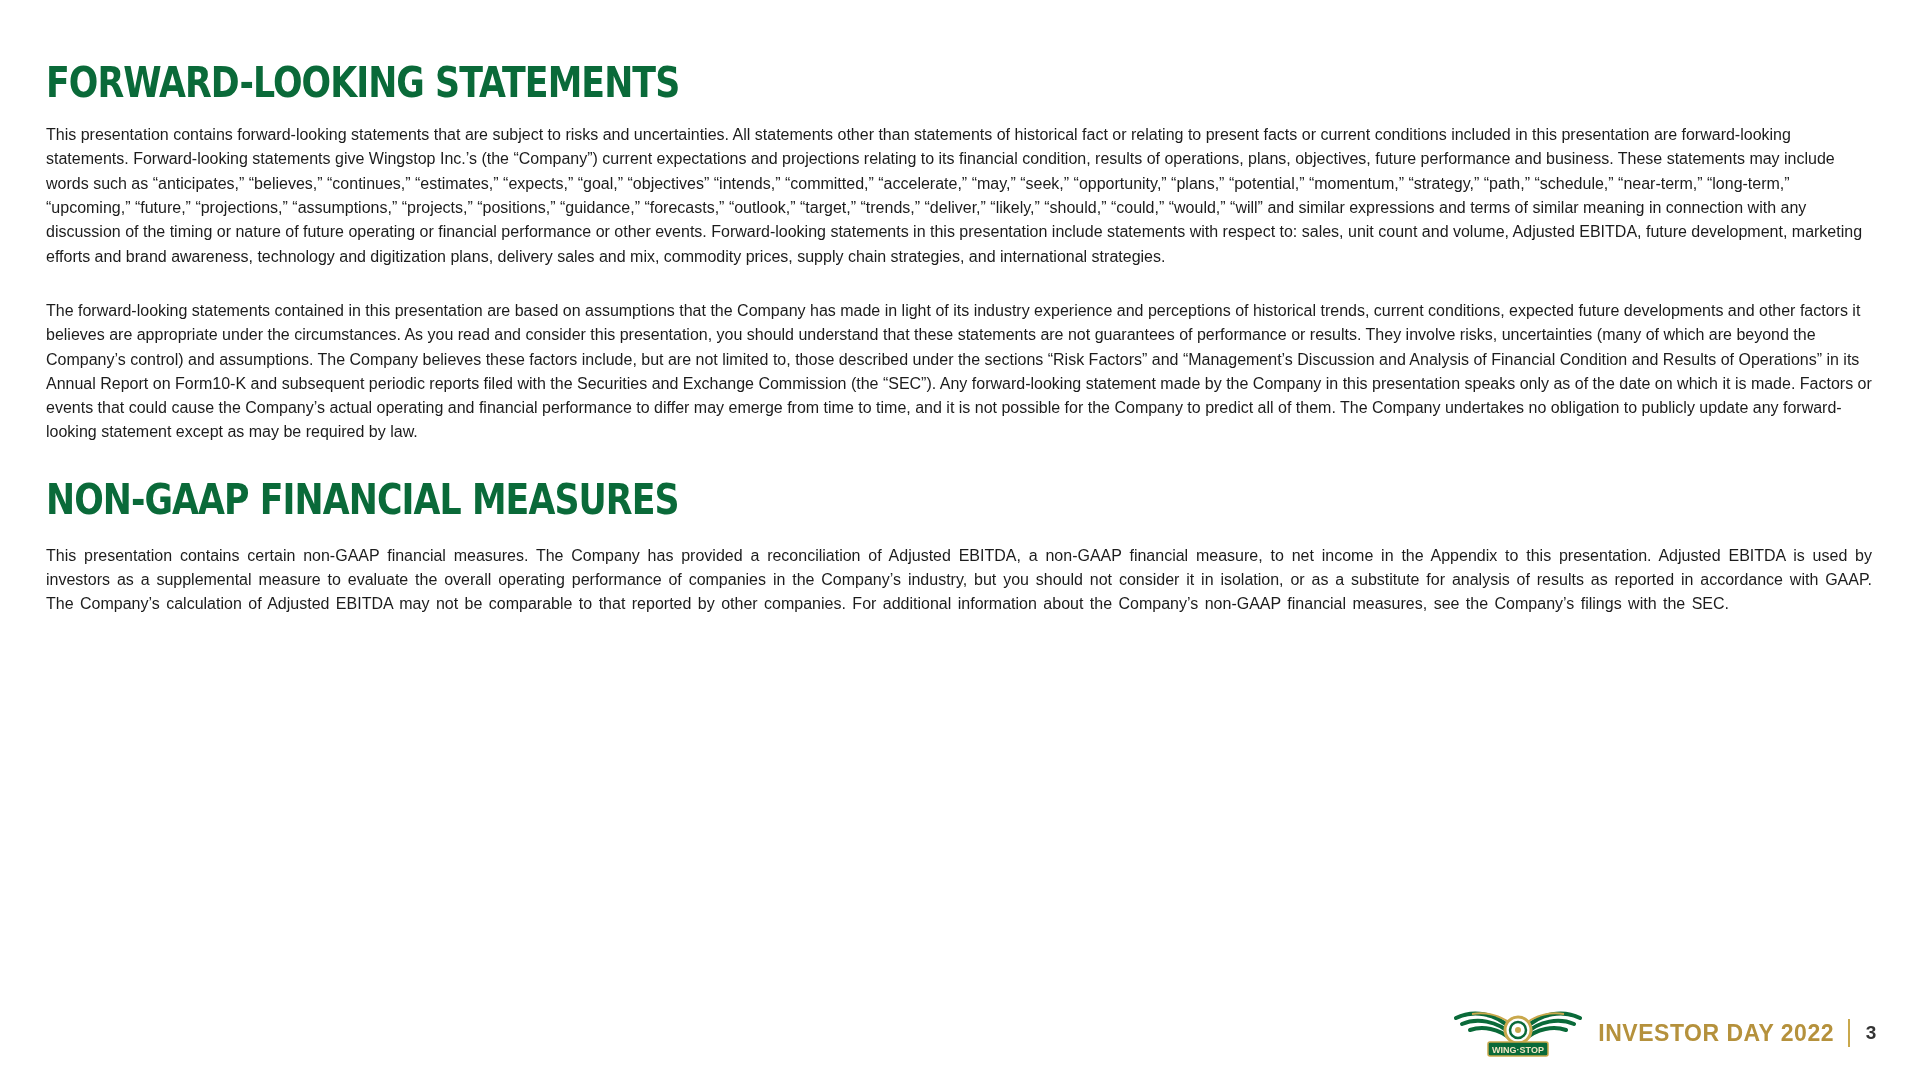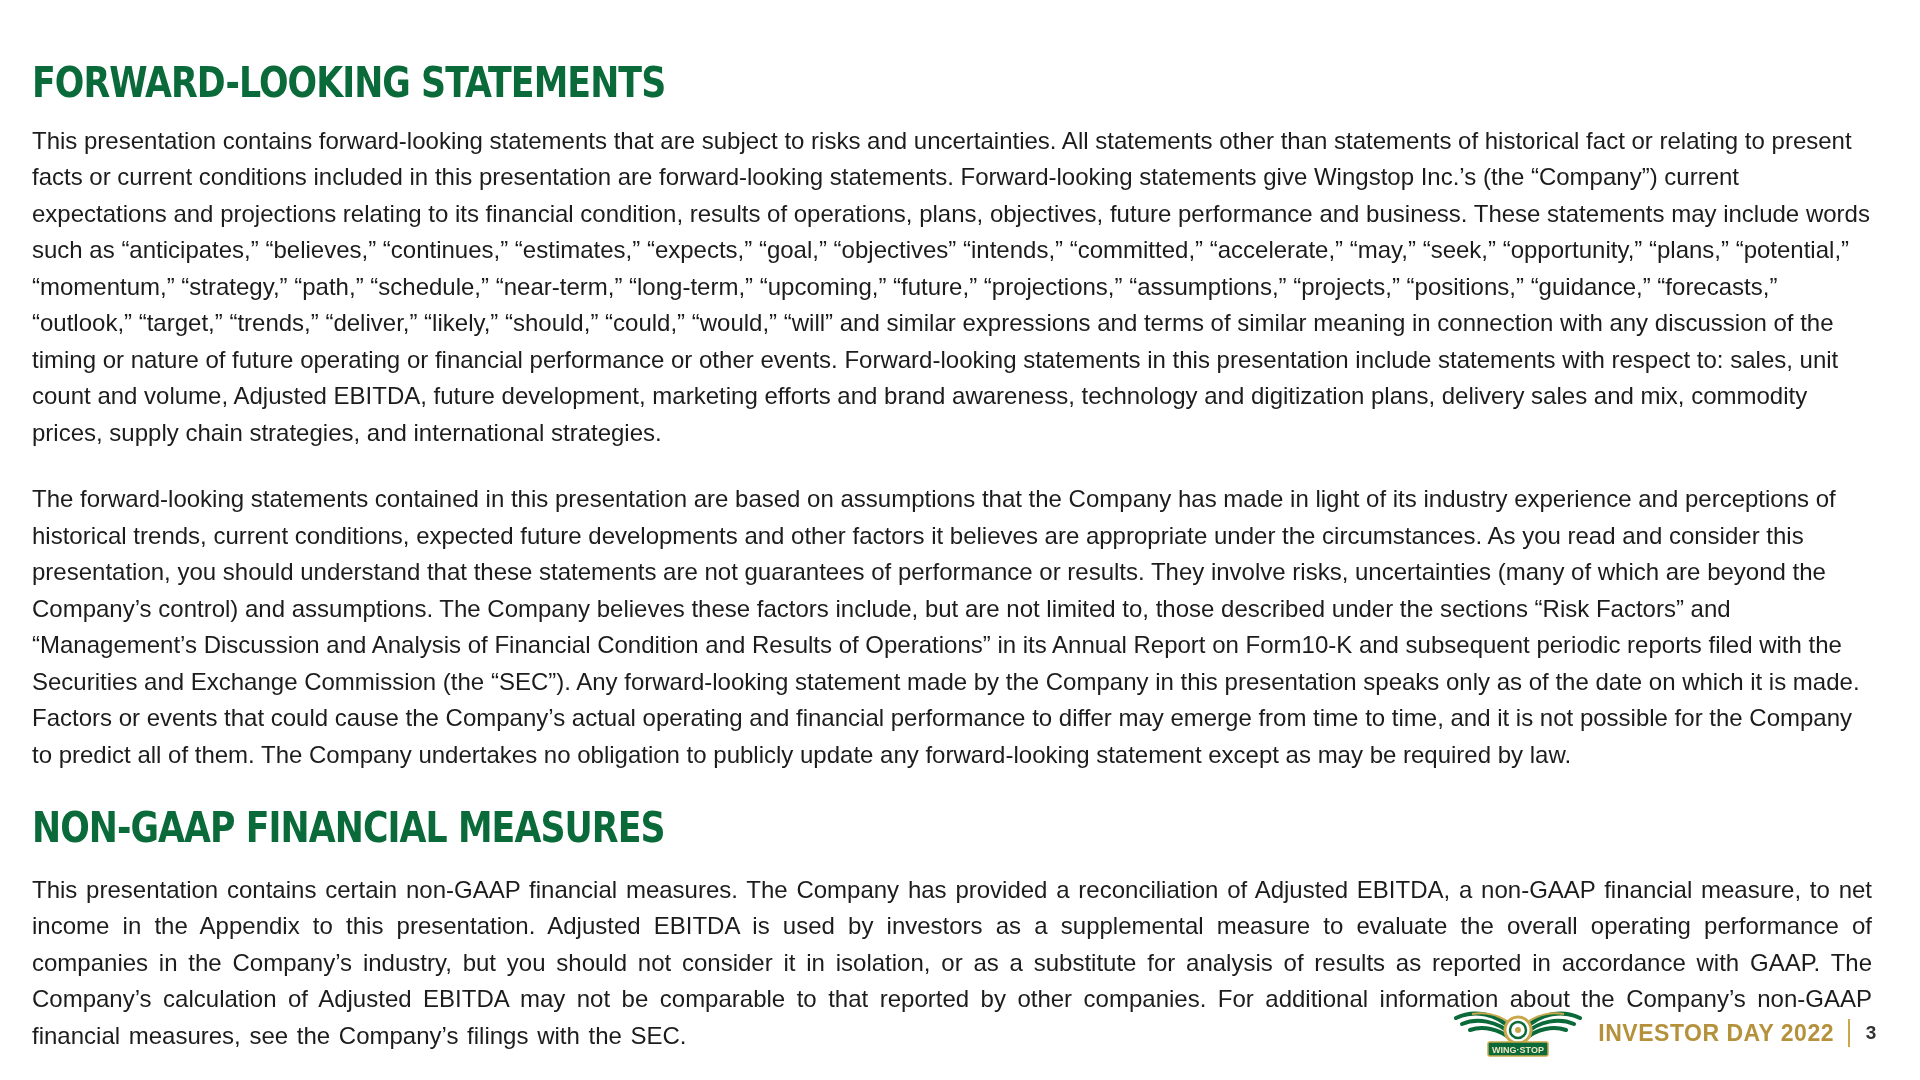--- a/index.html
+++ b/index.html
@@ -8,36 +8,36 @@
     height: 1080px;
     background: #ffffff;
     font-family: "Liberation Sans", sans-serif;
     overflow: hidden;
   }
   .slide {
     position: relative;
     width: 1920px;
     height: 1080px;
     background: #ffffff;
-    padding: 58px 48px 0 32px;
+    padding: 58px 48px 0 46px;
   }
   .section-title {
     font-family: "DejaVu Sans", "Liberation Sans", sans-serif;
     font-stretch: condensed;
     font-weight: 800;
     font-size: 42px;
     letter-spacing: -1px;
     color: #0a6a39;
     margin-bottom: 16px;
     transform-origin: left center;
     transform: scaleX(0.92);
     white-space: nowrap;
   }
   .body-text {
-    font-size: 24px;
+    font-size: 16px;
     line-height: 1.52;
     color: #1c1c1c;
     margin-bottom: 30px;
     text-align: left;
   }
   .body-text.justified {
     text-align: justify;
     word-spacing: 2px;
     margin-top: 20px;
   }

